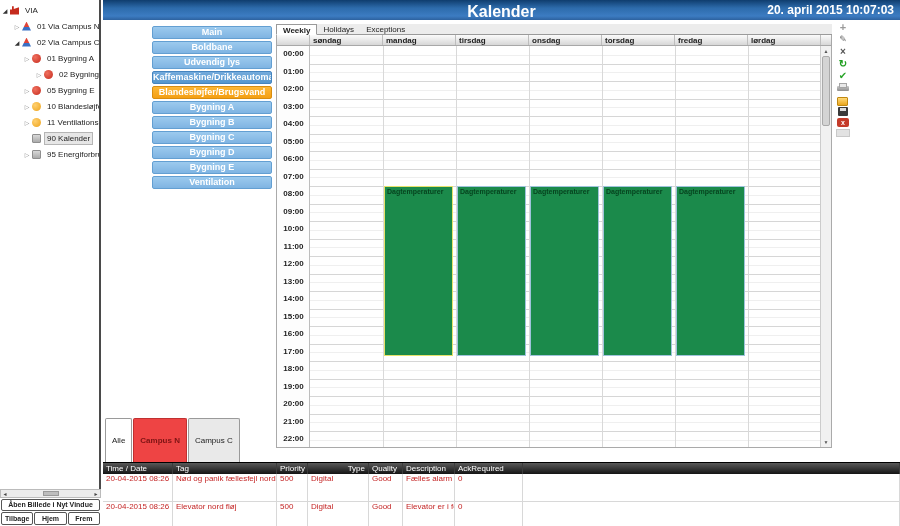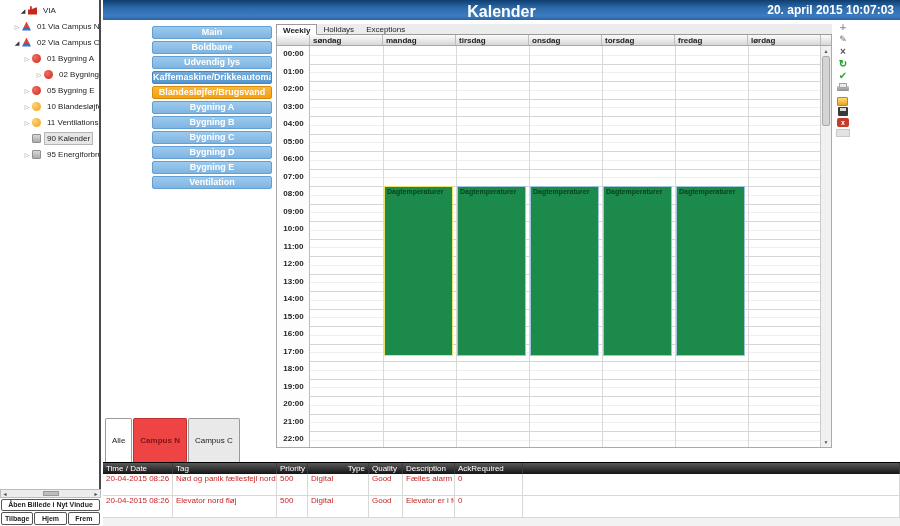--- a/index.html
+++ b/index.html
@@ -88,42 +88,42 @@
   
   .bottom{position:absolute;left:103px;top:449px;width:797px;height:77px;background:#f2f2f2}
   .btabs{height:13px;display:flex;align-items:flex-end;background:#fff;padding-left:2px}
   .btab{font-size:8px;padding:17px 6px;border:1px solid #9a9a9a;border-bottom:none;
     background:#e9e9e9;margin-right:1px;border-radius:2px 2px 0 0;cursor:pointer}
   .btab.active{background:#fff}
   .btab.alarm{background:#ee4444;color:#7d1414;border-color:#c03030;font-weight:bold}
   .ahdr{display:flex;height:12px;background:linear-gradient(180deg,#595959,#141414);
     color:#fff;border-top:1px solid #000}
   .ahdr .c{padding:1px 3px;border-right:1px solid #3c3c3c;overflow:hidden;white-space:nowrap;cursor:pointer}
-  .arow{display:flex;height:22px;background:#fff;border-bottom:1px solid #d8d8d8;color:#c42525;cursor:pointer}
+  .arow{display:flex;height:28px;background:#fff;border-bottom:1px solid #d8d8d8;color:#c42525;cursor:pointer}
   .arow .c{padding:0 3px;border-right:1px solid #d8d8d8;overflow:hidden;white-space:nowrap}
 
   
   .hscroll{position:absolute;left:0;top:489px;width:101px;height:9px;background:#ececec;
     border:1px solid #bbb;display:flex;align-items:center;font-size:5px;color:#444;cursor:pointer}
   .hs-arrow{flex:0 0 8px;text-align:center}
   .hs-thumb{width:16px;height:5px;background:#bdbdbd;border:1px solid #999;margin:0 auto}
   .open-btn{position:absolute;left:1px;top:499px;width:99px;height:12px;background:#fff;
     border:1px solid #555;border-radius:2px;font-size:7px;font-weight:bold;text-align:center;
     line-height:10px;cursor:pointer;overflow:hidden;white-space:nowrap}
   .fnav{position:absolute;left:1px;top:512px;width:99px;display:flex;gap:1px}
   .fbtn{flex:1;height:13px;background:#fff;border:1px solid #555;border-radius:2px;
     font-size:7px;font-weight:bold;text-align:center;line-height:11px;cursor:pointer}
 </style>
 </head>
 <body>
 
 <div class="app">
 
   <div class="tree-panel">
-      <div class="tree-row" style="padding-left: 18px;">
+      <div class="tree-row" style="padding-left: 0;">
         <div class="expander open">◢</div>
         <div class="ticon i-factory"></div>
         <div class="tlabel">VIA</div>
       </div>
       <div class="tree-row" style="padding-left: 12px;">
         <div class="expander">▷</div>
         <div class="ticon i-campus"></div>
         <div class="tlabel">01 Via Campus N</div>
       </div>
       <div class="tree-row" style="padding-left: 12px;">

